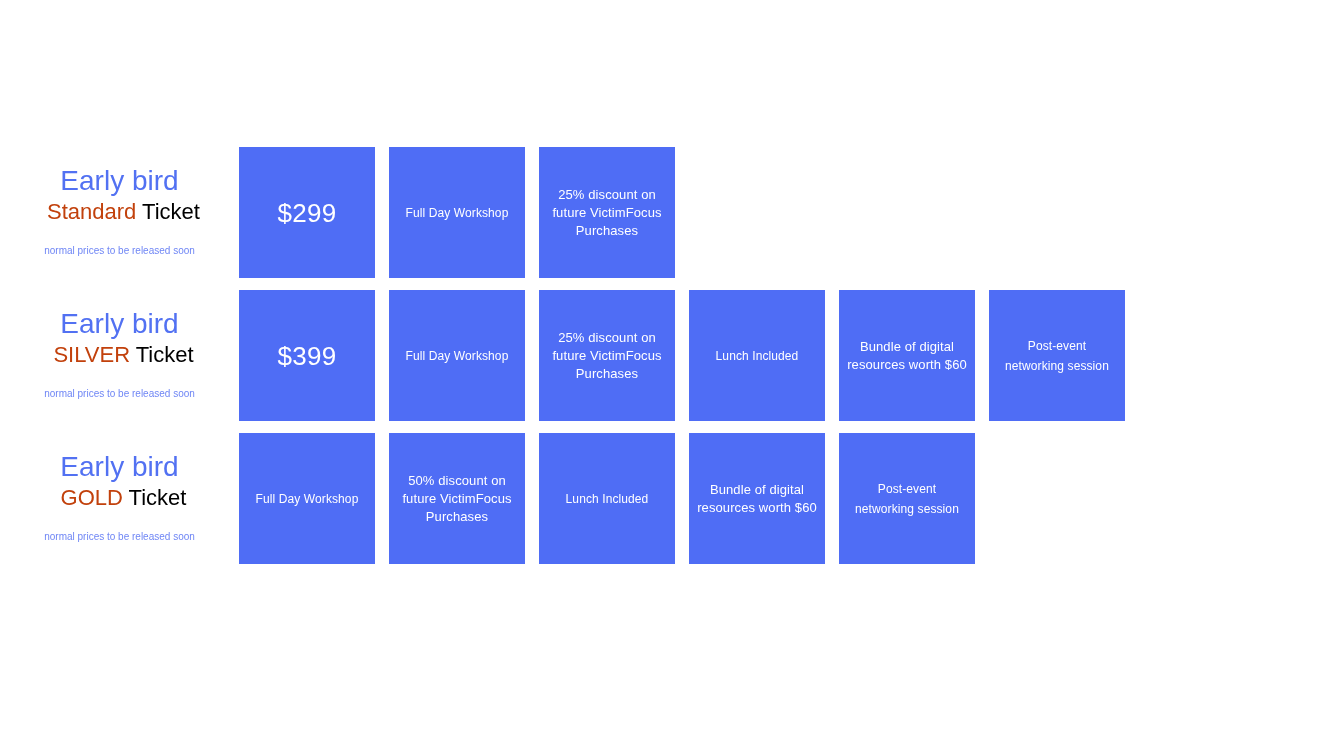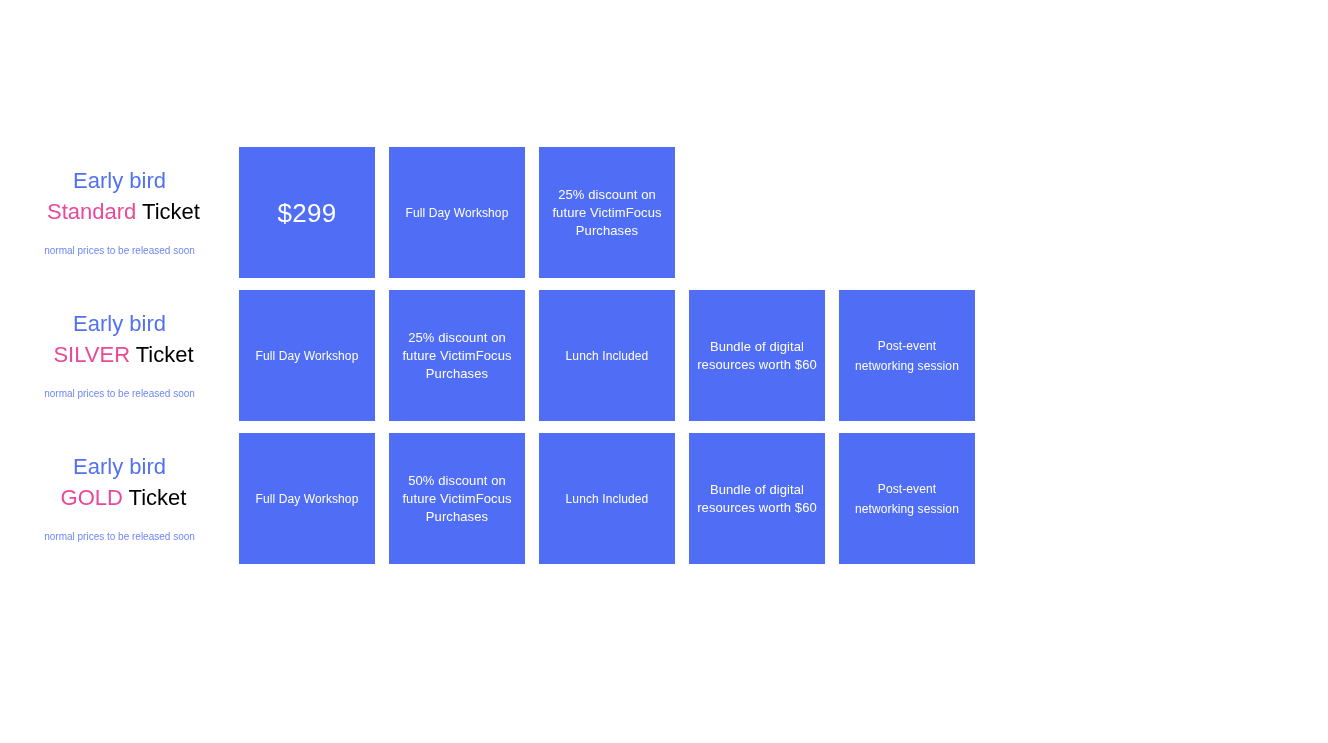--- a/index.html
+++ b/index.html
@@ -35,34 +35,34 @@
     flex: 0 0 239px;
     height: 131px;
     display: flex;
     flex-direction: column;
     align-items: center;
     justify-content: center;
     box-sizing: border-box;
     padding: 0 12px;
   }
   .tier-label-line1 {
-    font-size: 22px;
+    font-size: 28px;
     line-height: 30px;
     color: #5271f2;
     white-space: nowrap;
     text-align: center;
   }
   .tier-label-line2 {
     font-size: 22px;
     line-height: 30px;
     white-space: nowrap;
     margin-top: 1px;
   }
   .tier-name {
-    color: #ec4899;
+    color: #c2410c;
     margin-left: 8px;
   }
   .tier-ticket-word {
     color: #000000;
   }
   .tier-note {
     font-size: 10px;
     line-height: 16px;
     color: #6f86f5;
     margin-top: 16px;
@@ -135,20 +135,23 @@
     </div>
   </div>
 
   <div class="tier-row">
     <div class="tier-label">
       <div class="tier-label-line1">Early bird</div>
       <div class="tier-label-line2"><span class="tier-name">SILVER</span> <span class="tier-ticket-word">Ticket</span></div>
       <div class="tier-note">normal prices to be released soon</div>
     </div>
     <div class="tiles">
+      <div class="tile price">
+          <span class="tile-text">$399</span>
+        </div>
       <div class="tile">
           <span class="tile-text">Full Day Workshop</span>
         </div>
       <div class="tile dense">
           <span class="tile-text">25% discount on future VictimFocus Purchases</span>
         </div>
       <div class="tile">
           <span class="tile-text">Lunch Included</span>
         </div>
       <div class="tile dense">

